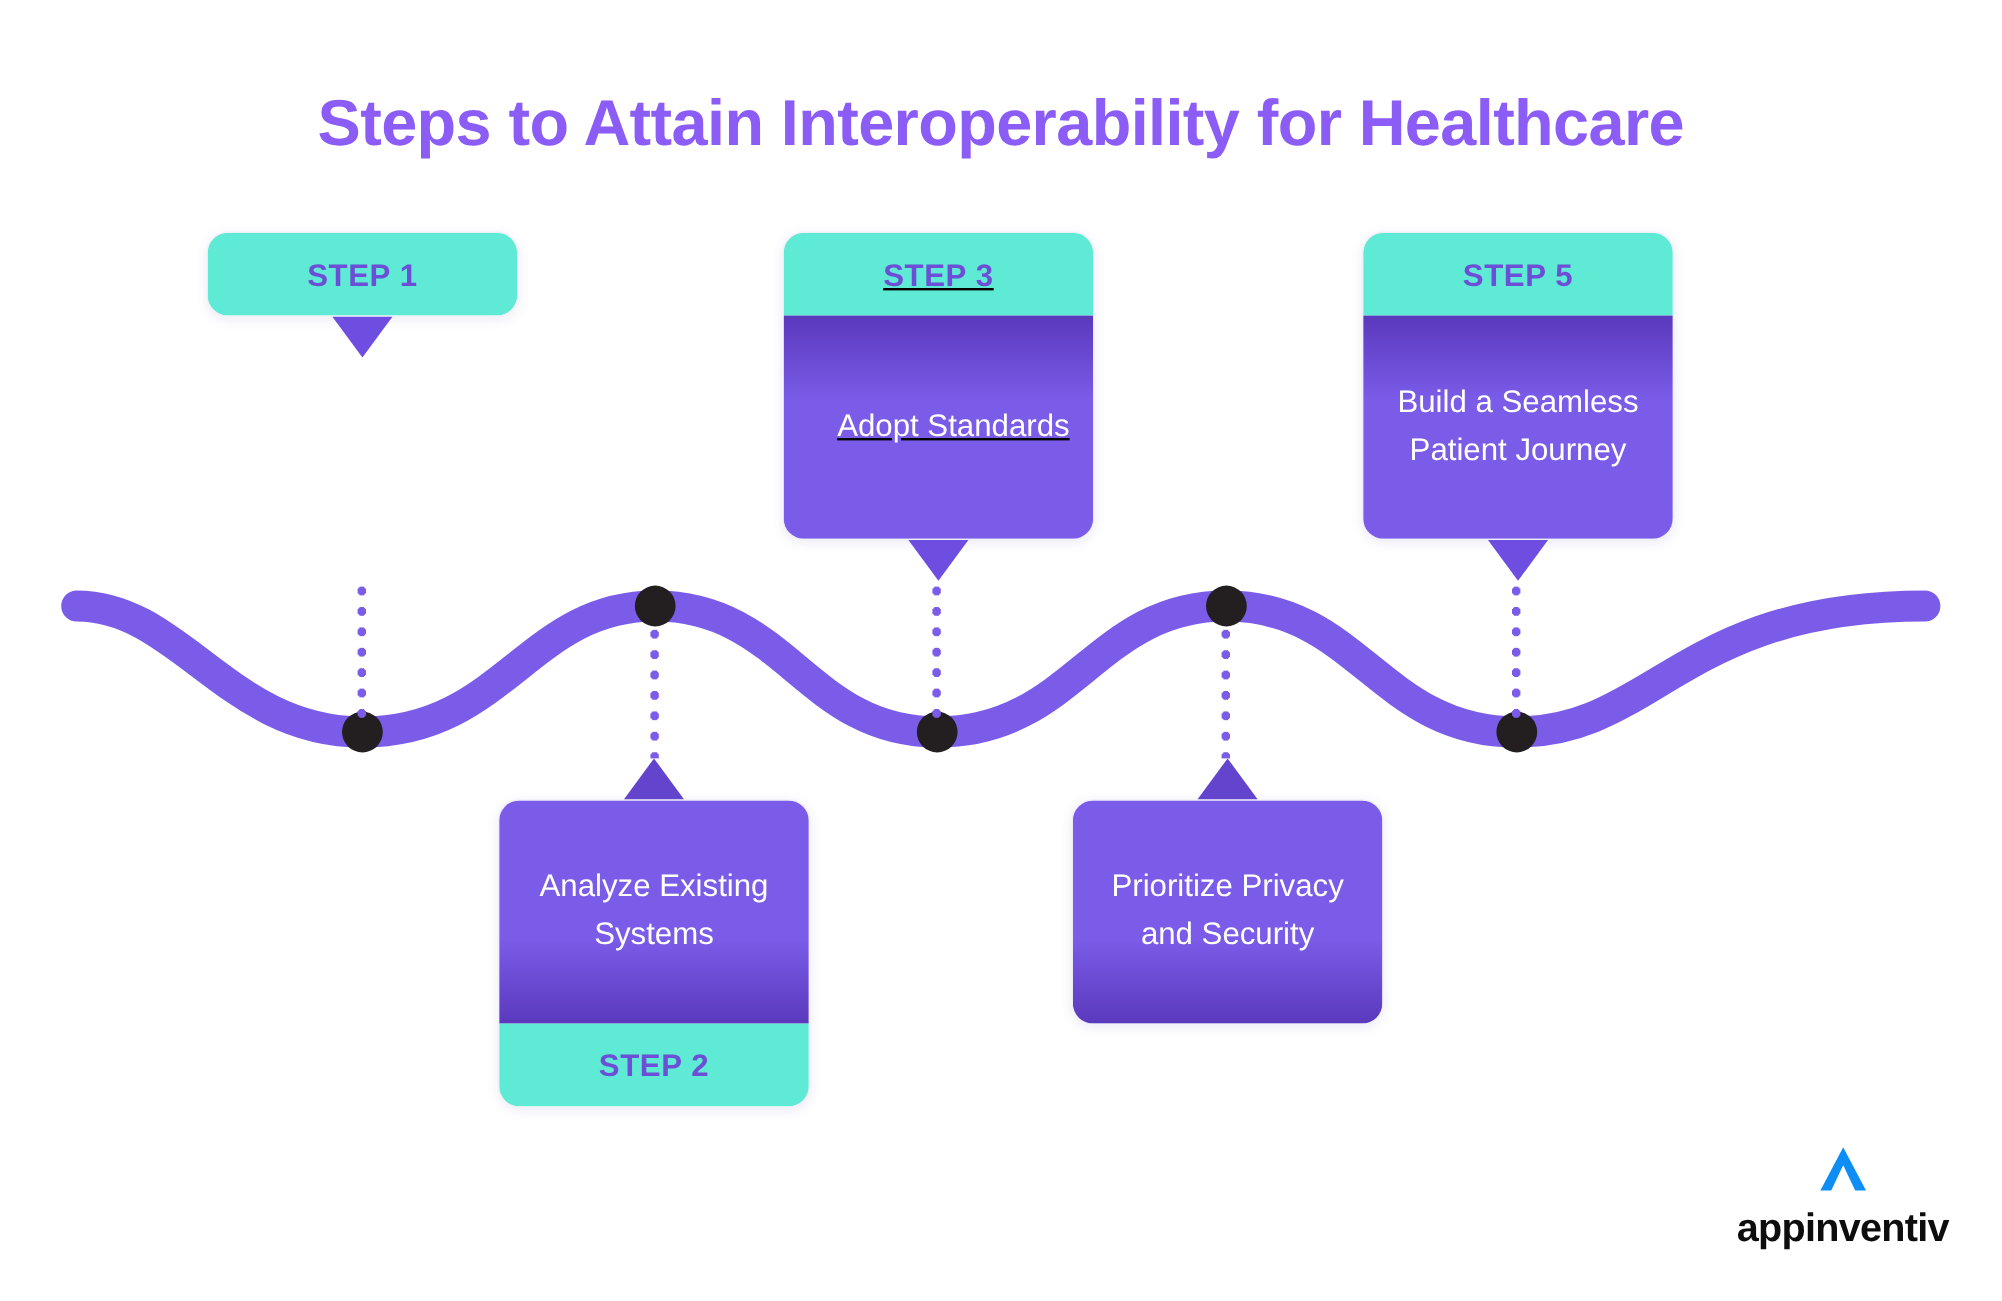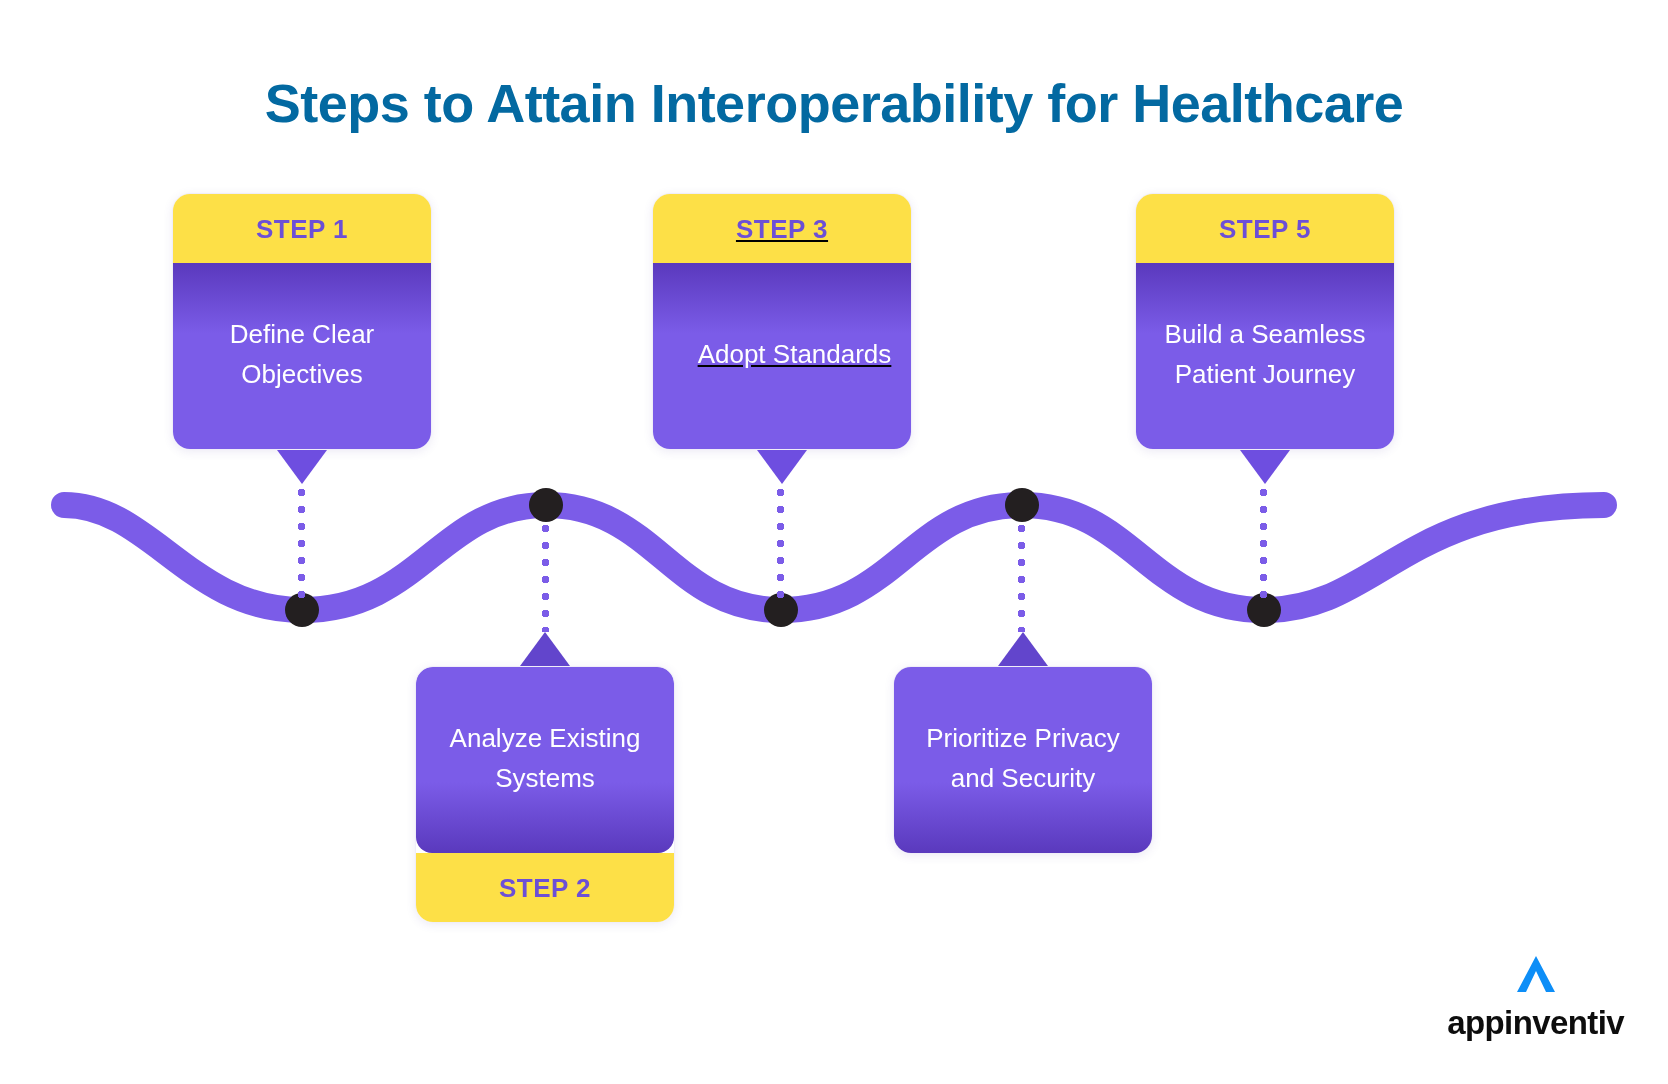--- a/index.html
+++ b/index.html
@@ -6,21 +6,21 @@
   html,body { background:#ffffff; }
   body {
     width:1668px; height:1084px; position:relative; overflow:hidden;
     font-family:"Liberation Sans","DejaVu Sans",sans-serif;
     background:#ffffff;
   }
 
   
   .title {
     position:absolute; top:72px; left:0; width:100%;
-    text-align:center; color:#0369a1;
+    text-align:center; color:#8b5cf6;
     font-size:54px; font-weight:bold; letter-spacing:-0.5px;
     white-space:nowrap;
   }
 
   
   .wave-layer { position:absolute; inset:0; }
   .wave-svg { position:absolute; left:0; top:0; }
 
   
   .card {
@@ -33,21 +33,21 @@
   }
   .card-inner {
     border-radius:18px; overflow:hidden;
     display:flex; flex-direction:column;
     border:1px solid #f0eef8;
   }
 
   .step-label {
     color:#6c4fd6; font-size:26px; font-weight:bold;
     text-align:center; letter-spacing:0.5px;
-    background:#fde047;
+    background:#5eead4;
     padding:20px 0 18px 0;
   }
   .card-body {
     color:#ffffff; text-align:center;
     font-size:26px; line-height:1.55;
     padding:26px 16px 30px 16px;
   }
 
   
   .card.top .card-body {
@@ -122,21 +122,20 @@
 
 <div class="connector" style="left:298px; top:484px; height:122px;"></div>
 <div class="connector" style="left:542px; top:520px; height:112px;"></div>
 <div class="connector" style="left:777px; top:484px; height:122px;"></div>
 <div class="connector" style="left:1018px; top:520px; height:112px;"></div>
 <div class="connector" style="left:1260px; top:484px; height:122px;"></div>
 
 <div class="card top" style="left:172px; top:193px;">
   <div class="card-inner">
     <div class="step-label">STEP 1</div>
-    <div class="card-body" style="min-height:186px; display:flex; align-items:center; justify-content:center;">Define Clear Objectives</div>
   </div>
   <div class="pointer"></div>
 </div>
 
 <div class="card top" style="left:652px; top:193px;text-decoration:underline;">
   <div class="card-inner">
     <div class="step-label">STEP 3</div>
     <div class="card-body" style="min-height:186px; display:flex; align-items:center; justify-content:center;padding-left:41px;">Adopt Standards</div>
   </div>
   <div class="pointer"></div>
@@ -146,21 +145,21 @@
   <div class="card-inner">
     <div class="step-label">STEP 5</div>
     <div class="card-body" style="min-height:186px; display:flex; align-items:center; justify-content:center;">Build a Seamless Patient Journey</div>
   </div>
   <div class="pointer"></div>
 </div>
 
 <div class="card bottom" style="left:415px; top:666px;">
   <div class="pointer"></div>
   <div class="card-inner">
-    <div class="card-body" style="min-height:186px; display:flex; align-items:center; justify-content:center;border-radius:16px;">Analyze Existing Systems</div>
+    <div class="card-body" style="min-height:186px; display:flex; align-items:center; justify-content:center;">Analyze Existing Systems</div>
     <div class="step-label">STEP 2</div>
   </div>
 </div>
 
 <div class="card bottom" style="left:893px; top:666px;">
   <div class="pointer"></div>
   <div class="card-inner">
     <div class="card-body" style="min-height:186px; display:flex; align-items:center; justify-content:center;">Prioritize Privacy and Security</div>
   </div>
 </div>

